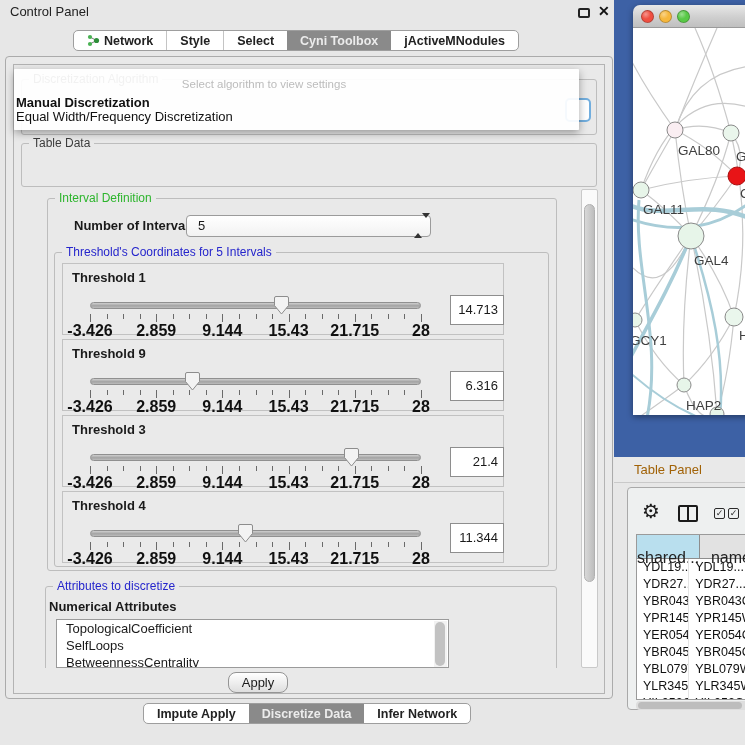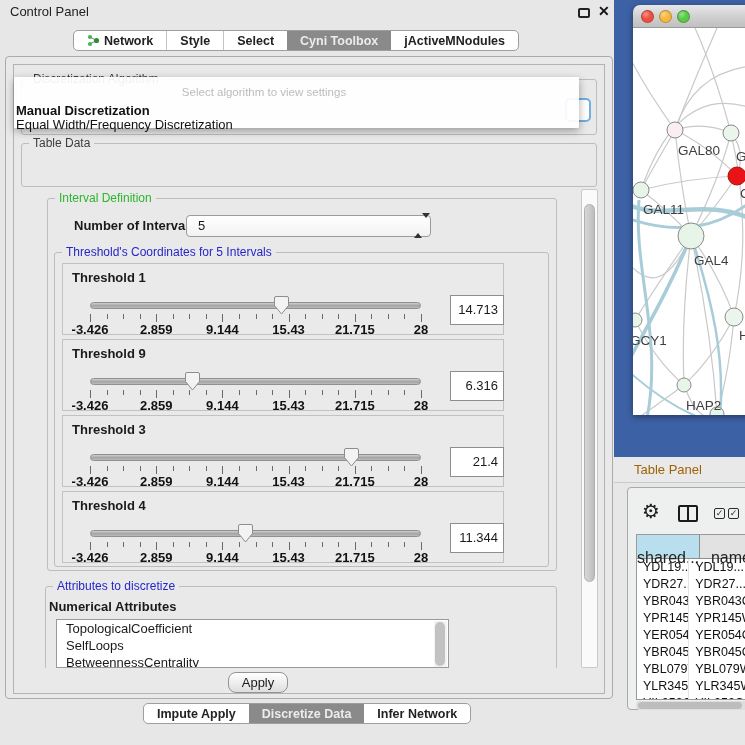--- a/index.html
+++ b/index.html
@@ -30,38 +30,38 @@
   .grp-ttl.blue { color:#2525cc; }
 
   .combo { position:absolute; background:linear-gradient(#ffffff,#f2f2f2); border:1px solid #9b9b9b; border-radius:4px; font-size:13px; }
   .combo .val { position:absolute; left:11px; top:3px; }
   .combo .stepper { position:absolute; right:7px; top:3px; width:9px; }
   .combo .up { width:0; height:0; border-left:4px solid transparent; border-right:4px solid transparent; border-bottom:5px solid #333; margin-bottom:3px; }
   .combo .dn { width:0; height:0; border-left:4px solid transparent; border-right:4px solid transparent; border-top:5px solid #333; }
 
   .focus-ring { position:absolute; border:2px solid #72aede; border-radius:5px; background:#fff; }
 
-  .popup { position:absolute; left:0; top:12px; width:565px; height:51px; background:rgba(255,255,255,0.93);
+  .popup { position:absolute; left:0; top:4px; width:565px; height:61px; background:rgba(255,255,255,0.93);
            box-shadow:0 3px 9px rgba(0,0,0,0.35); z-index:60; border-radius:1px; }
   .popup .hint { position:absolute; left:70px; top:9px; width:360px; text-align:center; font-size:11.5px; color:#bcbcbc; }
   .dd-opt { position:absolute; left:2px; font-size:13px; color:#111; white-space:nowrap; }
   .dd-opt.sel { font-weight:700; }
 
   .viewport { position:absolute; left:1px; top:124px; width:564px; height:479px; overflow:hidden; }
   .vsb { position:absolute; left:567px; top:124px; width:17px; height:479px; background:#fafafa; border:1px solid #c9c9c9; border-radius:2px; }
   .vsb .thumb { position:absolute; left:2px; top:14px; width:11px; height:378px; background:linear-gradient(90deg,#d8d8d8,#bdbdbd); border:1px solid #b0b0b0; border-radius:6px; }
 
   .noi-label { position:absolute; left:59px; top:29px; font-size:13px; font-weight:700; }
 
   .thr-box { position:absolute; left:47px; width:442px; height:72px; border:1px solid #c2c2c2; background:#eaeaea; }
   .thr-label { position:absolute; left:9px; top:6px; font-size:13px; font-weight:700; }
   .track { position:absolute; left:27px; top:38px; width:331px; height:7px; border:1px solid #909090; border-radius:4px;
            background:linear-gradient(#cfcfcf,#a3a3a3 55%,#bdbdbd); }
   .tick { position:absolute; width:1px; background:#6a6a6a; top:50px; }
-  .ticklab { position:absolute; top:58px; width:60px; text-align:center; font-size:13px; font-weight:700; color:#111; }
+  .ticklab { position:absolute; top:58px; width:60px; text-align:center; font-size:16px; font-weight:700; color:#111; }
   .thumb-sl { position:absolute; top:32px; }
   .thr-val { position:absolute; left:387px; top:31px; width:54px; height:30px; background:#fff; border:1px solid #8e8e8e;
              font-size:13px; text-align:right; padding:6px 5px 0 0; }
 
   .attr-list { position:absolute; background:#fff; border:1px solid #9a9a9a; overflow:hidden; }
   .attr-item { font-size:13px; padding:1px 0 1px 9px; white-space:nowrap; }
   .lsb { position:absolute; right:1px; top:1px; width:13px; height:46px; background:#f2f2f2; }
   .lsb .thumb { position:absolute; left:1px; top:1px; width:10px; height:44px; background:#c2c2c2; border-radius:5px; }
 
   .apply-btn { position:absolute; left:214px; top:607px; width:60px; height:21px; background:linear-gradient(#ffffff,#dedede);

